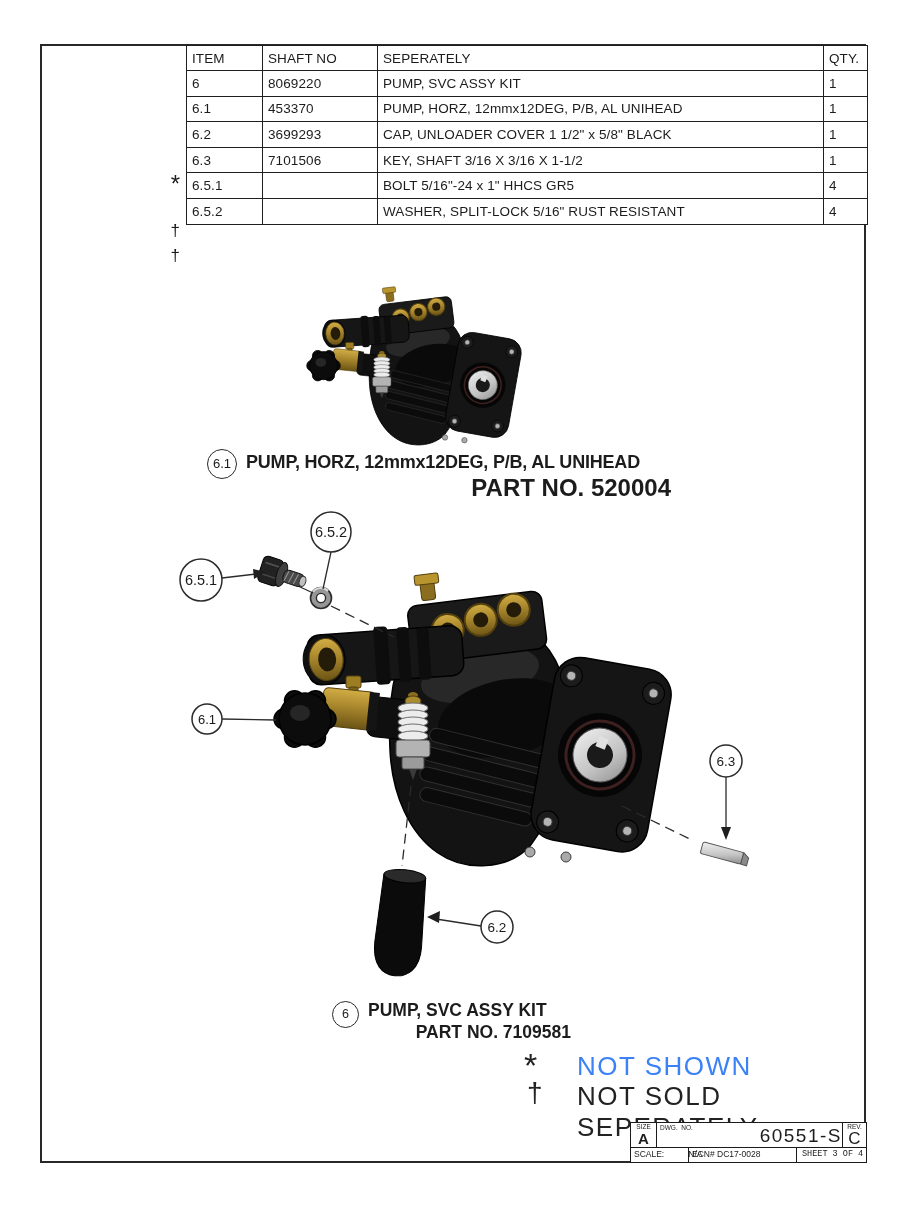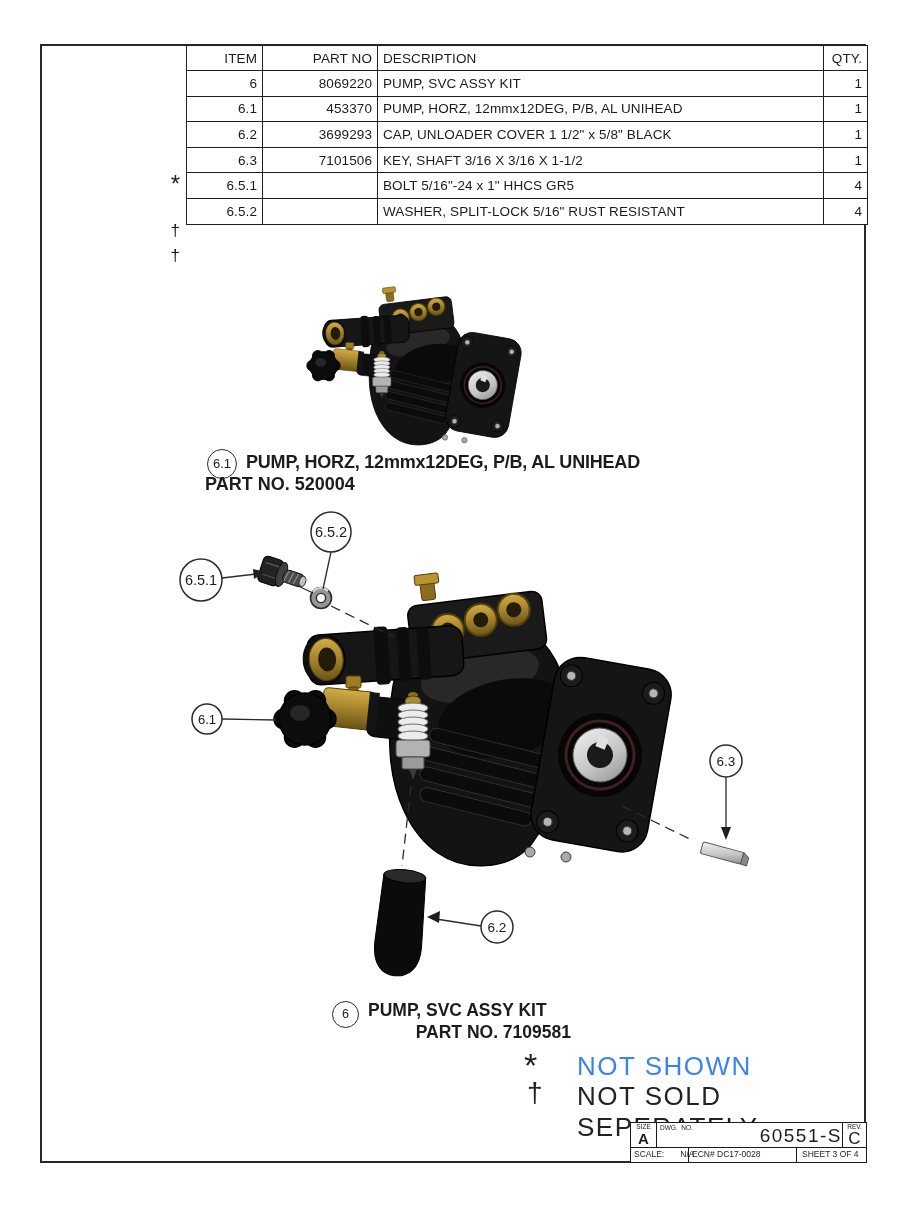--- a/index.html
+++ b/index.html
@@ -17,34 +17,34 @@
   table.parts{
     position:absolute;left:186px;top:45px;width:681px;
     border-collapse:collapse;table-layout:fixed;background:#fff;
   }
   table.parts th, table.parts td{
     border:1.5px solid #1f1f1f;font-size:13.5px;font-weight:normal;
     padding:0 5px;height:24.6px;white-space:nowrap;overflow:hidden;
     letter-spacing:0.1px;
   }
   table.parts thead th{height:24px;}
-  .ca{text-align:right;}
+  .ca{text-align:left;}
   .la{text-align:left;padding-left:4px;}
   .row-marker{
     position:absolute;width:24px;text-align:right;color:#1c1c1c;
   }
 
   
   .balloon{
     position:absolute;border:1.5px solid #2b2b2b;border-radius:50%;
     box-sizing:border-box;text-align:center;background:#fff;
   }
   .cap-circle1{left:207px;top:449px;width:30px;height:30px;line-height:27px;font-size:13px;}
   .cap1-l1{position:absolute;left:246px;top:452px;font-size:18px;font-weight:bold;letter-spacing:-0.2px;}
-  .cap1-l2{position:absolute;left:205px;top:474px;width:466px;text-align:left;font-size:18px;font-weight:bold;}
+  .cap1-l2{position:absolute;left:205px;top:474px;width:466px;text-align:right;font-size:24px;font-weight:bold;}
   .cap-circle2{left:332px;top:1001px;width:27px;height:27px;line-height:24px;font-size:12.5px;}
   .cap2-l1{position:absolute;left:368px;top:1000px;font-size:17.5px;font-weight:bold;}
   .cap2-l2{position:absolute;left:331px;top:1022px;width:240px;text-align:right;font-size:17.5px;font-weight:bold;}
 
   
   .leg-sym1{position:absolute;left:524px;top:1046px;font-size:34px;color:#222;}
   .leg-txt1{position:absolute;left:577px;top:1051px;font-size:26px;letter-spacing:1.5px;color:#3b82f6;}
   .leg-sym2{position:absolute;left:527px;top:1077px;font-size:28px;color:#222;}
   .leg-txt2{position:absolute;left:577px;top:1081px;font-size:26px;letter-spacing:1.5px;color:#222;}
 
@@ -59,23 +59,23 @@
     display:flex;flex-direction:column;align-items:center;}
   .tb-lbl{font-size:6.5px;line-height:8px;color:#222;white-space:pre;}
   .tb-size-v{font-size:15px;font-weight:bold;line-height:15px;}
   .tb-dwg{flex:1;position:relative;}
   .tb-dwg .tb-lbl{position:absolute;left:3px;top:1px;}
   .tb-dwg-v{position:absolute;left:0;right:0;top:2px;text-align:right;font-size:19px;letter-spacing:1.5px;}
   .tb-rev{width:24px;border-left:1.5px solid #1b1b1b;box-sizing:border-box;
     display:flex;flex-direction:column;align-items:center;}
   .tb-rev-v{font-size:17px;line-height:15px;}
   .tb-bottom{display:flex;height:14px;font-size:8.5px;line-height:13px;white-space:nowrap;}
-  .tb-scale{width:58px;border-right:1.5px solid #1b1b1b;box-sizing:border-box;padding-left:3px;display:flex;gap:16px;text-align:right;}
+  .tb-scale{width:58px;border-right:1.5px solid #1b1b1b;box-sizing:border-box;padding-left:3px;display:flex;gap:24px;text-align:right;}
   .tb-ecn{width:108px;border-right:1.5px solid #1b1b1b;box-sizing:border-box;padding-left:3px;}
-  .tb-sheet{flex:1;padding-left:5px;}
+  .tb-sheet{flex:1;padding-left:5px;font-family:Liberation Mono, monospace;}
 </style>
 </head>
 <body>
 
 <div class="frame"></div>
 
 <svg class="art" viewBox="0 0 906 1208" xmlns="http://www.w3.org/2000/svg">
   <defs>
     <linearGradient id="gBrass" x1="0" y1="0" x2="0" y2="1">
       <stop offset="0" stop-color="#d2ad45"></stop>
@@ -239,22 +239,22 @@
 <table class="parts">
   <colgroup>
       <col style="width:76px">
       <col style="width:115px">
       <col style="width:446px">
       <col style="width:44px">
     </colgroup>
   <thead>
     <tr>
       <th class="ca">ITEM</th>
-      <th class="ca">PART NO</th>
-      <th class="la">DESCRIPTION</th>
+      <th class="ca">SHAFT NO</th>
+      <th class="la">SEPERATELY</th>
       <th class="ca">QTY.</th>
     </tr>
   </thead>
   <tbody>
       <tr>
         <td class="ca">6</td>
         <td class="ca">8069220</td>
         <td class="la">PUMP, SVC ASSY KIT</td>
         <td class="ca">1</td>
       </tr>

